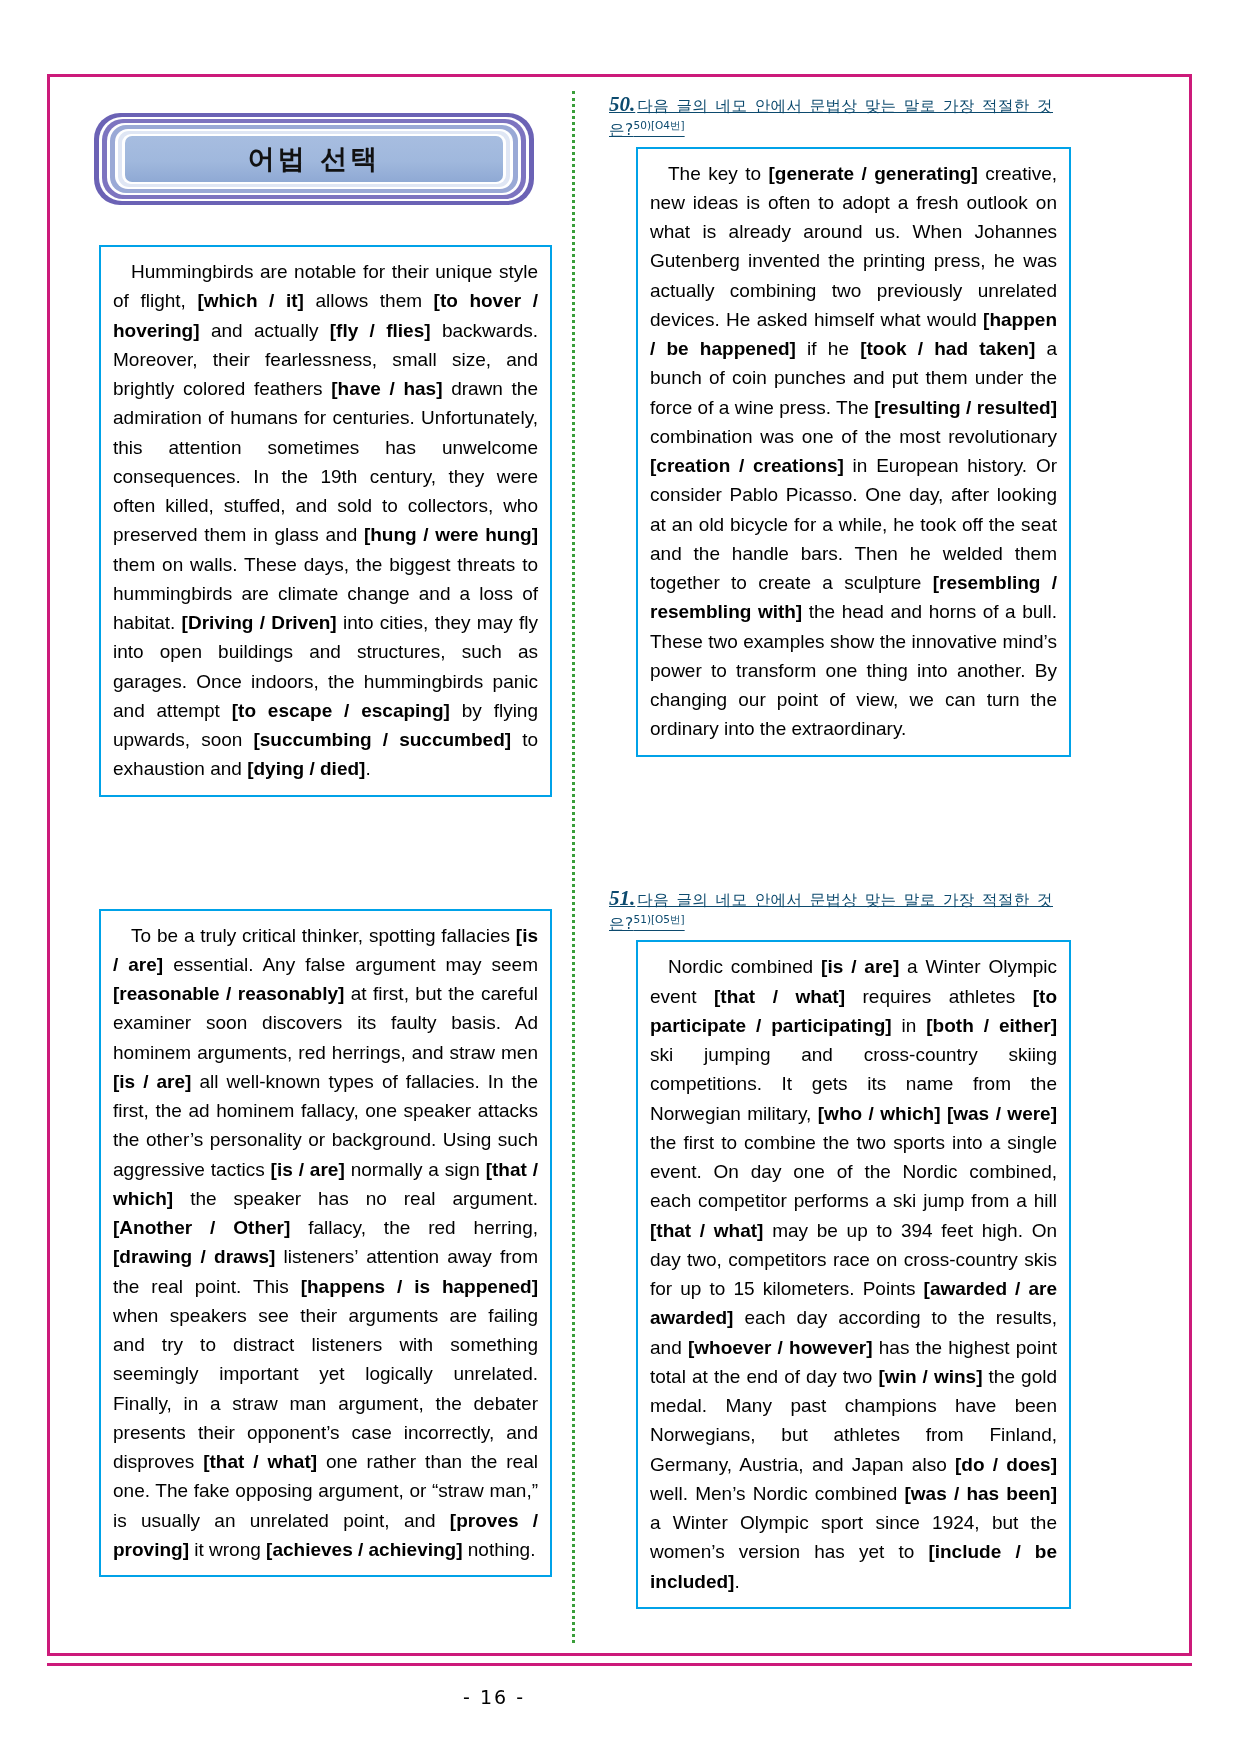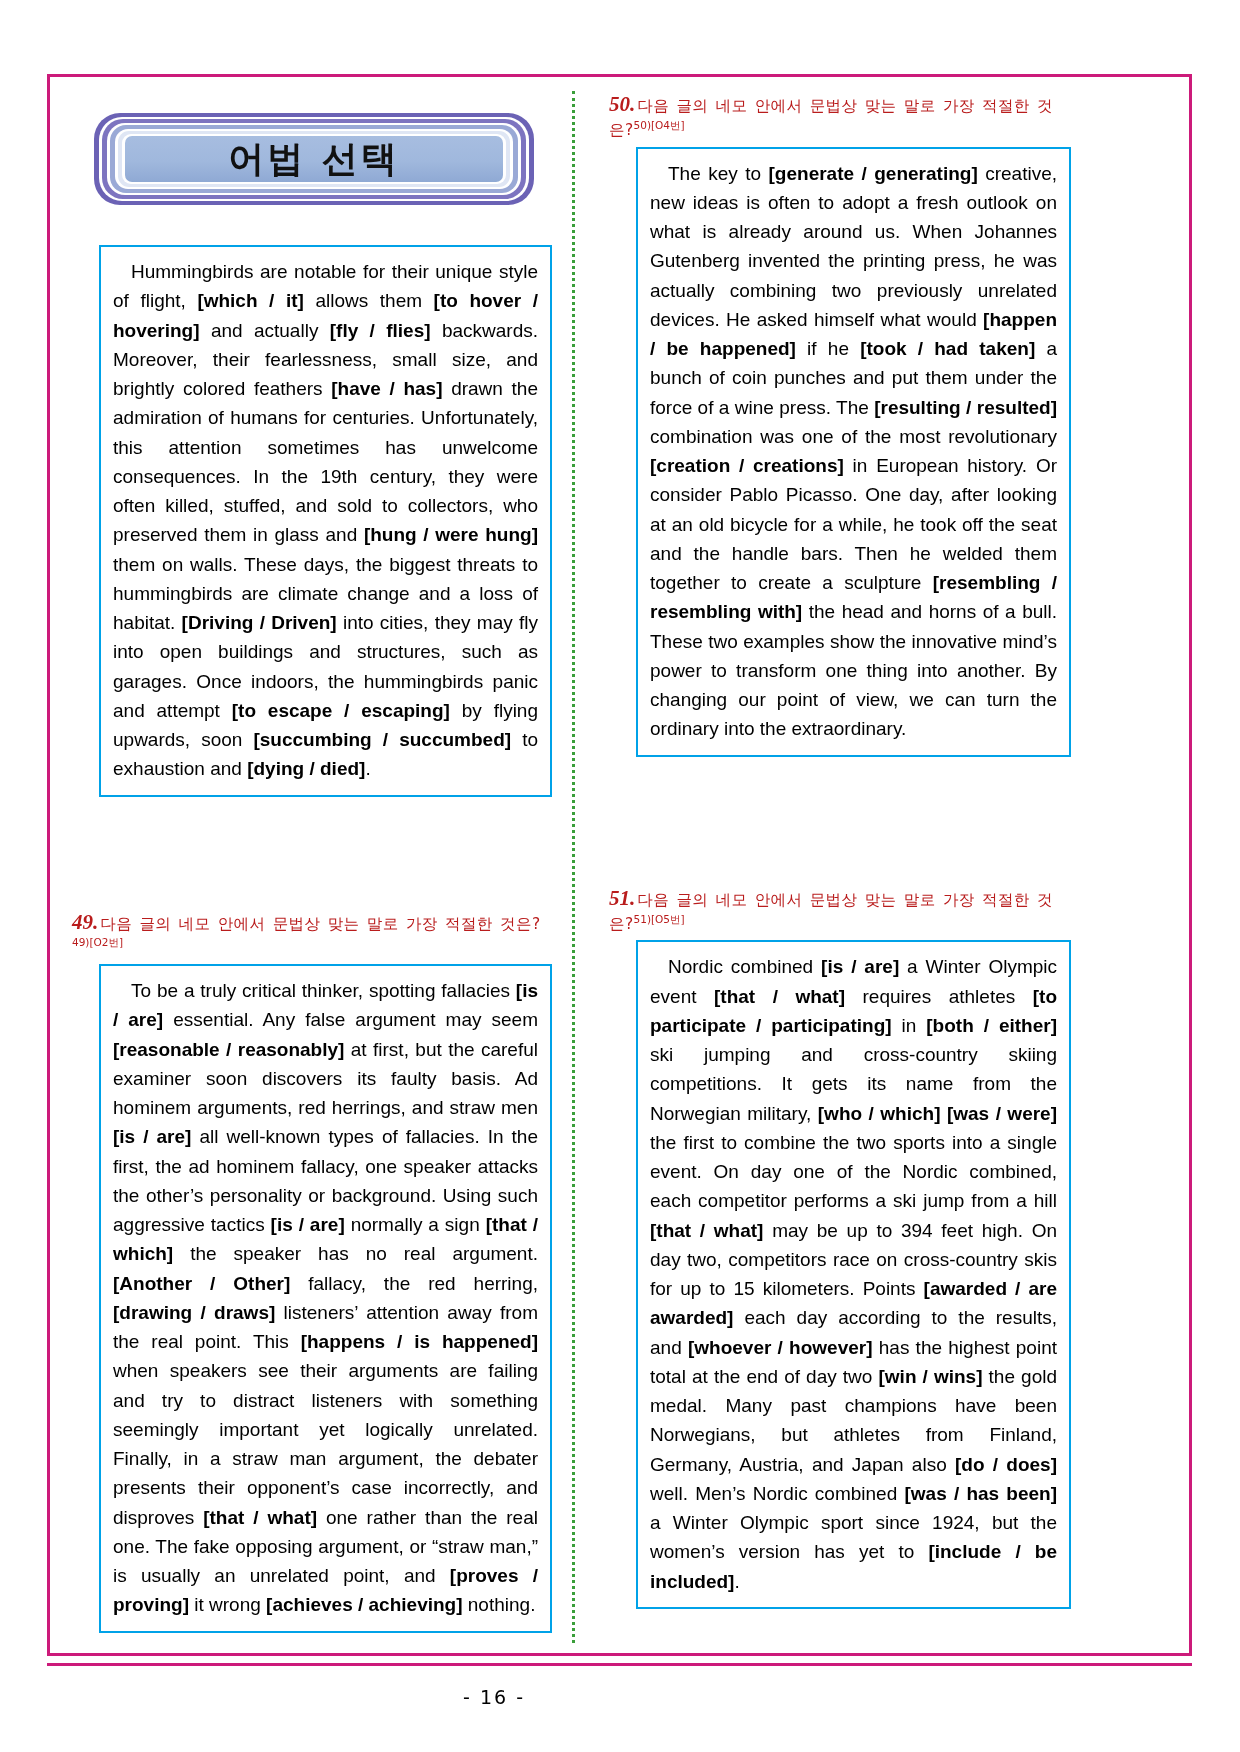--- a/index.html
+++ b/index.html
@@ -77,35 +77,36 @@
   .bl7 { left:24px;top:18px;right:24px;bottom:18px;border-radius:11px; background:#dfe6f4; }
   .bl8 { left:28px;top:21px;right:28px;bottom:21px;border-radius:9px;  background:#ffffff; }
   .bl9 {
     left:31px; top:23px; right:31px; bottom:23px;
     border-radius: 7px;
     background: linear-gradient(180deg,#a7bde0 0%, #a0b8dd 55%, #8fa9d4 100%);
     display:flex; align-items:center; justify-content:center;
   }
   .banner-title {
     font-family: "DejaVu Sans", sans-serif;
-    font-size: 36px;
+    font-size: 27px;
     font-weight: 700;
     color: #111111;
     letter-spacing: 3px;
   }
 
   
   .q-head {
     font-family: "DejaVu Sans", sans-serif;
     font-size: 15.5px;
-    color: #b91c1c;
+    color: #0c4a6e;
     line-height: 1.33;
     margin: 0 0 6px 0;
     letter-spacing: 0.4px;
     word-spacing: 2px;
+    text-decoration: underline;
   }
   .q-num {
     font-family: "Liberation Serif", serif;
     font-style: italic;
     font-weight: 700;
     font-size: 21px;
     letter-spacing: 0;
     margin-right: 2px;
   }
   .q-sup {
@@ -185,23 +186,20 @@
 
         <div class="sp-q48"></div>
 
         <div class="blk">
           <div class="passage"><span class="indent"></span>Hummingbirds are notable for their unique style of flight, <b>[which / it]</b> allows them <b>[to hover / hovering]</b> and actually <b>[fly / flies]</b> backwards. Moreover, their fearlessness, small size, and brightly colored feathers <b>[have / has]</b> drawn the admiration of humans for centuries. Unfortunately, this attention sometimes has unwelcome consequences. In the 19th century, they were often killed, stuffed, and sold to collectors, who preserved them in glass and <b>[hung / were hung]</b> them on walls. These days, the biggest threats to hummingbirds are climate change and a loss of habitat. <b>[Driving / Driven]</b> into cities, they may fly into open buildings and structures, such as garages. Once indoors, the hummingbirds panic and attempt <b>[to escape / escaping]</b> by flying upwards, soon <b>[succumbing / succumbed]</b> to exhaustion and <b>[dying / died]</b>.</div>
         </div>
 
         <div class="sp-q49"></div>
 
         <div class="blk">
-          <div class="q-head">
-            <span class="q-num">49.</span><span>다음 글의 네모 안에서 문법상 맞는 말로 가장 적절한 것은?</span><span class="q-sup">49)[O2번]</span>
-          </div>
           <div class="passage"><span class="indent"></span>To be a truly critical thinker, spotting fallacies <b>[is / are]</b> essential. Any false argument may seem <b>[reasonable / reasonably]</b> at first, but the careful examiner soon discovers its faulty basis. Ad hominem arguments, red herrings, and straw men <b>[is / are]</b> all well-known types of fallacies. In the first, the ad hominem fallacy, one speaker attacks the other’s personality or background. Using such aggressive tactics <b>[is / are]</b> normally a sign <b>[that / which]</b> the speaker has no real argument. <b>[Another / Other]</b> fallacy, the red herring, <b>[drawing / draws]</b> listeners’ attention away from the real point. This <b>[happens / is happened]</b> when speakers see their arguments are failing and try to distract listeners with something seemingly important yet logically unrelated. Finally, in a straw man argument, the debater presents their opponent’s case incorrectly, and disproves <b>[that / what]</b> one rather than the real one. The fake opposing argument, or “straw man,” is usually an unrelated point, and <b>[proves / proving]</b> it wrong <b>[achieves / achieving]</b> nothing.</div>
         </div>
 
       </div>
 
       <div class="col-divider"></div>
 
       <div class="col col-right">
 
         <div class="blk">

